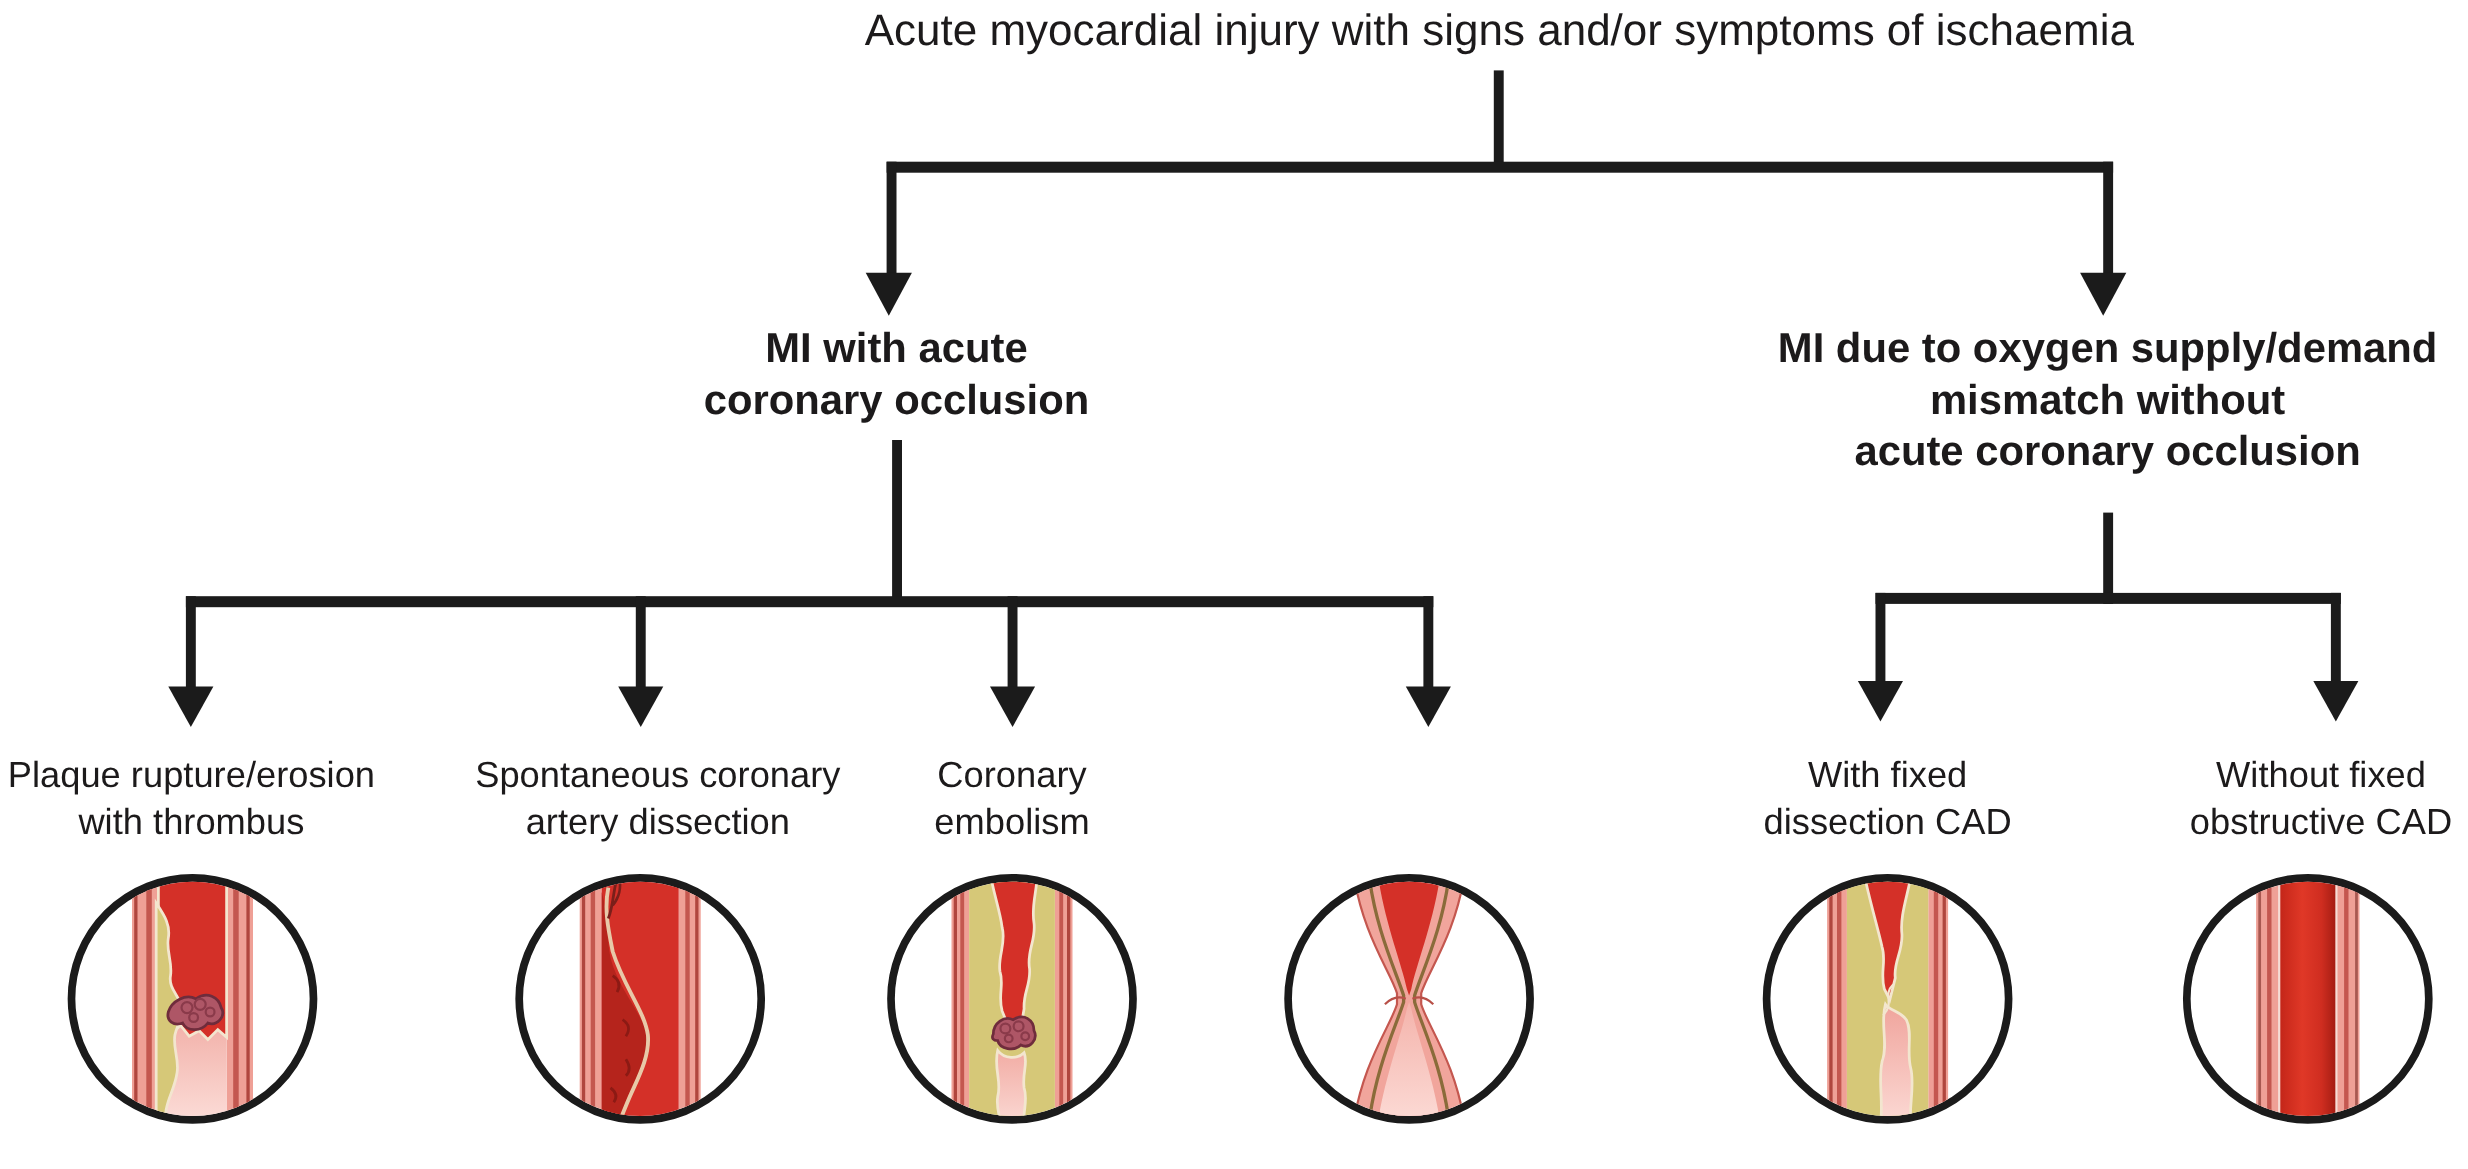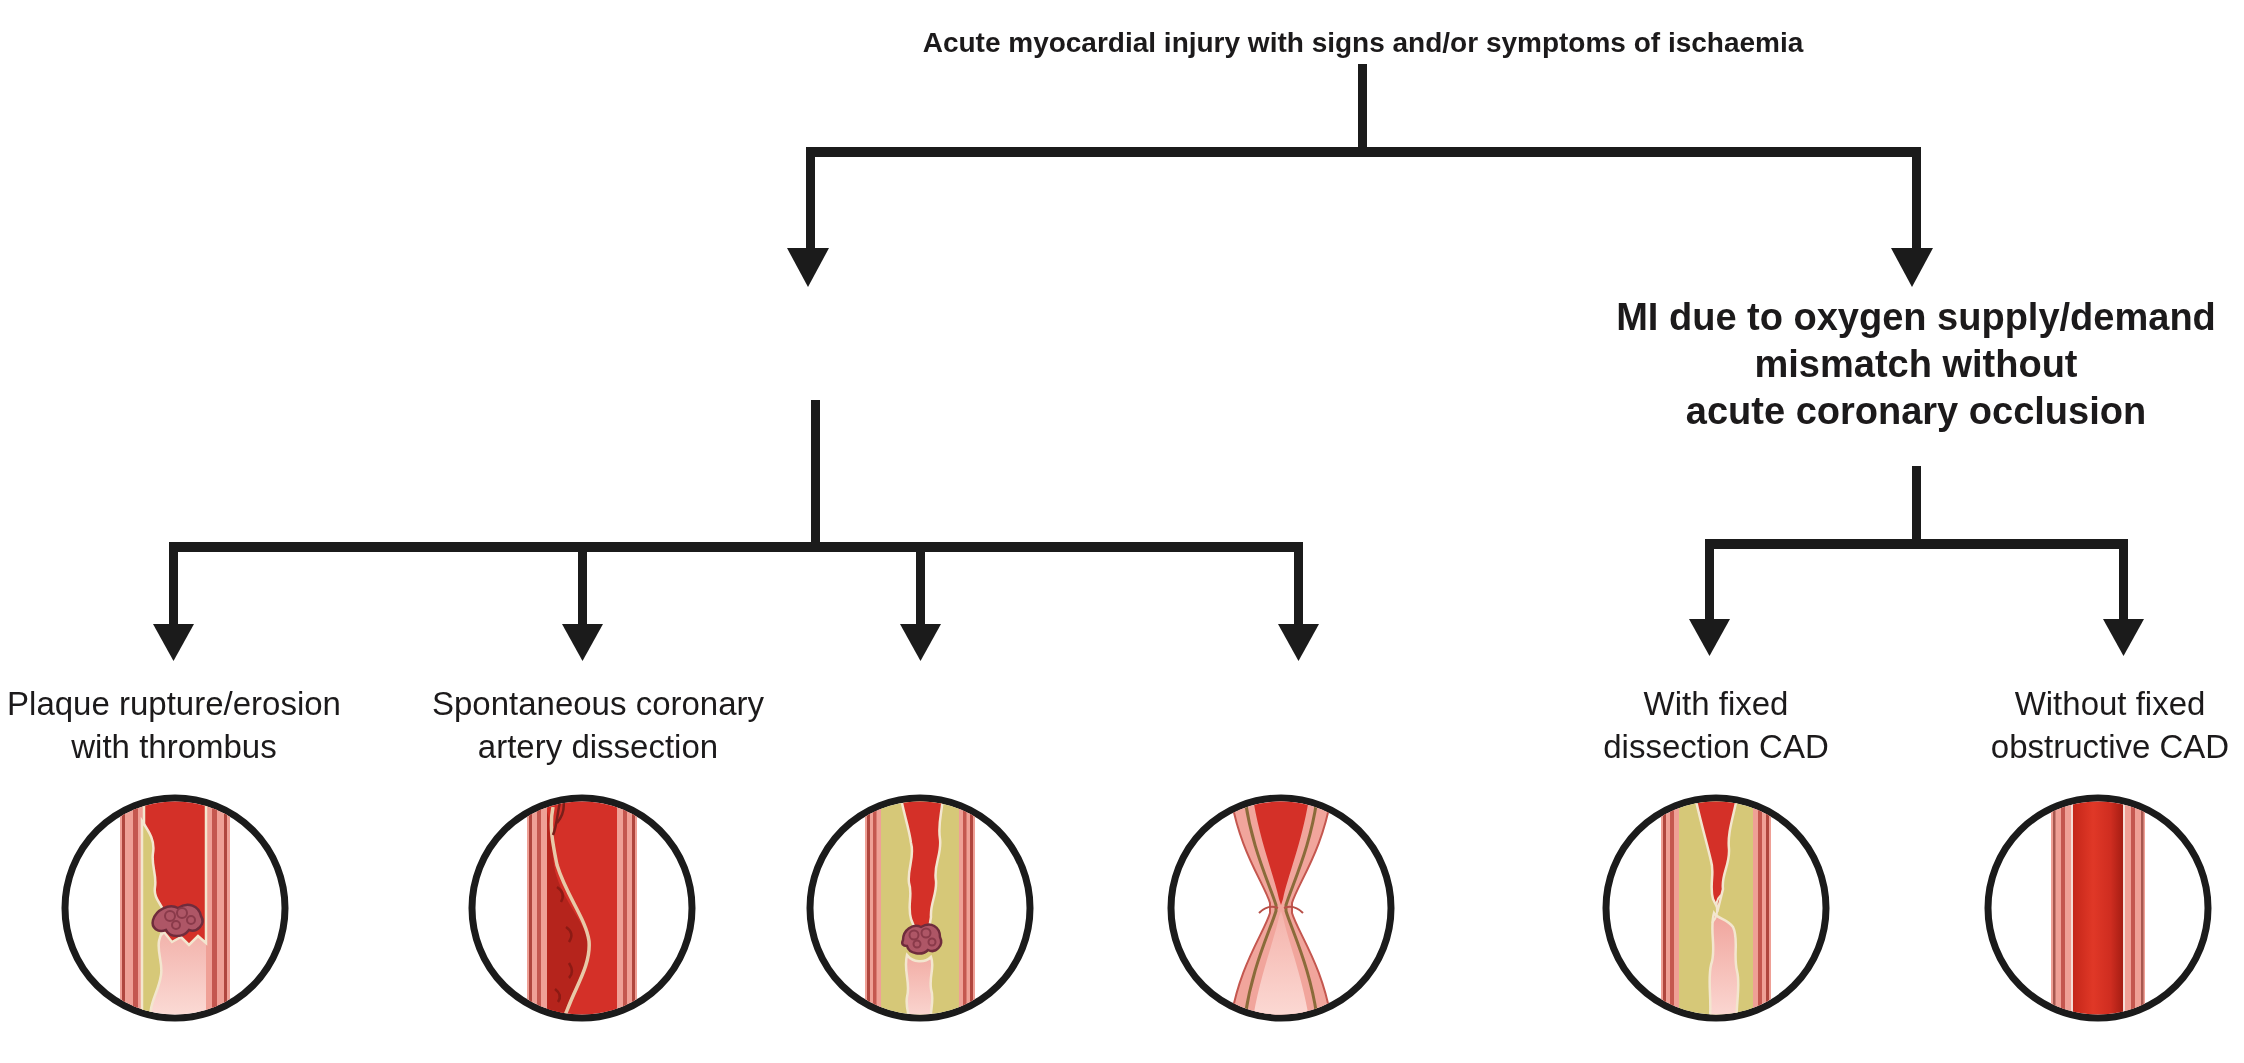--- a/index.html
+++ b/index.html
@@ -1,46 +1,50 @@
 <!DOCTYPE html>
 <html><head>
 <meta charset="utf-8">
 <style>
   html,body{margin:0;padding:0;background:#ffffff;}
   .canvas{
     position:relative;width:2244px;height:1063px;background:#ffffff;overflow:hidden;
     font-family:"Liberation Sans", sans-serif;color:#1c1a1b;
   }
   .node-label{position:absolute;text-align:center;white-space:pre-line;}
-  .title{left:663px;top:19px;width:1400px;font-size:28px;font-weight:bold;line-height:48px;}
+  .title{left:663px;top:4px;width:1400px;font-size:40px;font-weight:normal;line-height:48px;}
   .branch{font-size:38px;font-weight:bold;line-height:47px;}
   .branch-left{left:465px;top:294px;width:700px;}
   .branch-right{left:1566px;top:294px;width:700px;}
   .leaf{font-size:33px;font-weight:normal;line-height:43px;width:460px;top:682px;}
   .leaf1{left:-56px;} .leaf2{left:368px;} .leaf3{left:690px;}
   .leaf4{left:1051px;} .leaf5{left:1486px;} .leaf6{left:1880px;}
   .connectors{position:absolute;left:0;top:0;width:2244px;height:1063px;}
   .conn{fill:#1b1b1b;}
   .illus{position:absolute;top:791px;width:234px;height:234px;}
   .c1{left:58px;} .c2{left:465px;} .c3{left:803px;}
   .c4{left:1164px;} .c5{left:1599px;} .c6{left:1981px;}
 </style>
 </head>
 <body>
 
 <div class="canvas">
 
   <div class="node-label title">Acute myocardial injury with signs and/or symptoms of ischaemia</div>
+  <div class="node-label branch branch-left">MI with acute
+coronary occlusion</div>
   <div class="node-label branch branch-right">MI due to oxygen supply/demand
 mismatch without
 acute coronary occlusion</div>
   <div class="node-label leaf leaf1">Plaque rupture/erosion
 with thrombus</div>
   <div class="node-label leaf leaf2">Spontaneous coronary
 artery dissection</div>
+  <div class="node-label leaf leaf3">Coronary
+embolism</div>
   <div class="node-label leaf leaf5">With fixed
 dissection CAD</div>
   <div class="node-label leaf leaf6">Without fixed
 obstructive CAD</div>
 
   <svg class="connectors" viewBox="0 0 2244 1063" aria-hidden="true">
     <g>
       <rect class="conn" x="1358" y="64" width="9" height="88"></rect>
       <rect class="conn" x="806" y="147" width="1115" height="10"></rect>
       <rect class="conn" x="806" y="147" width="9" height="103"></rect>

